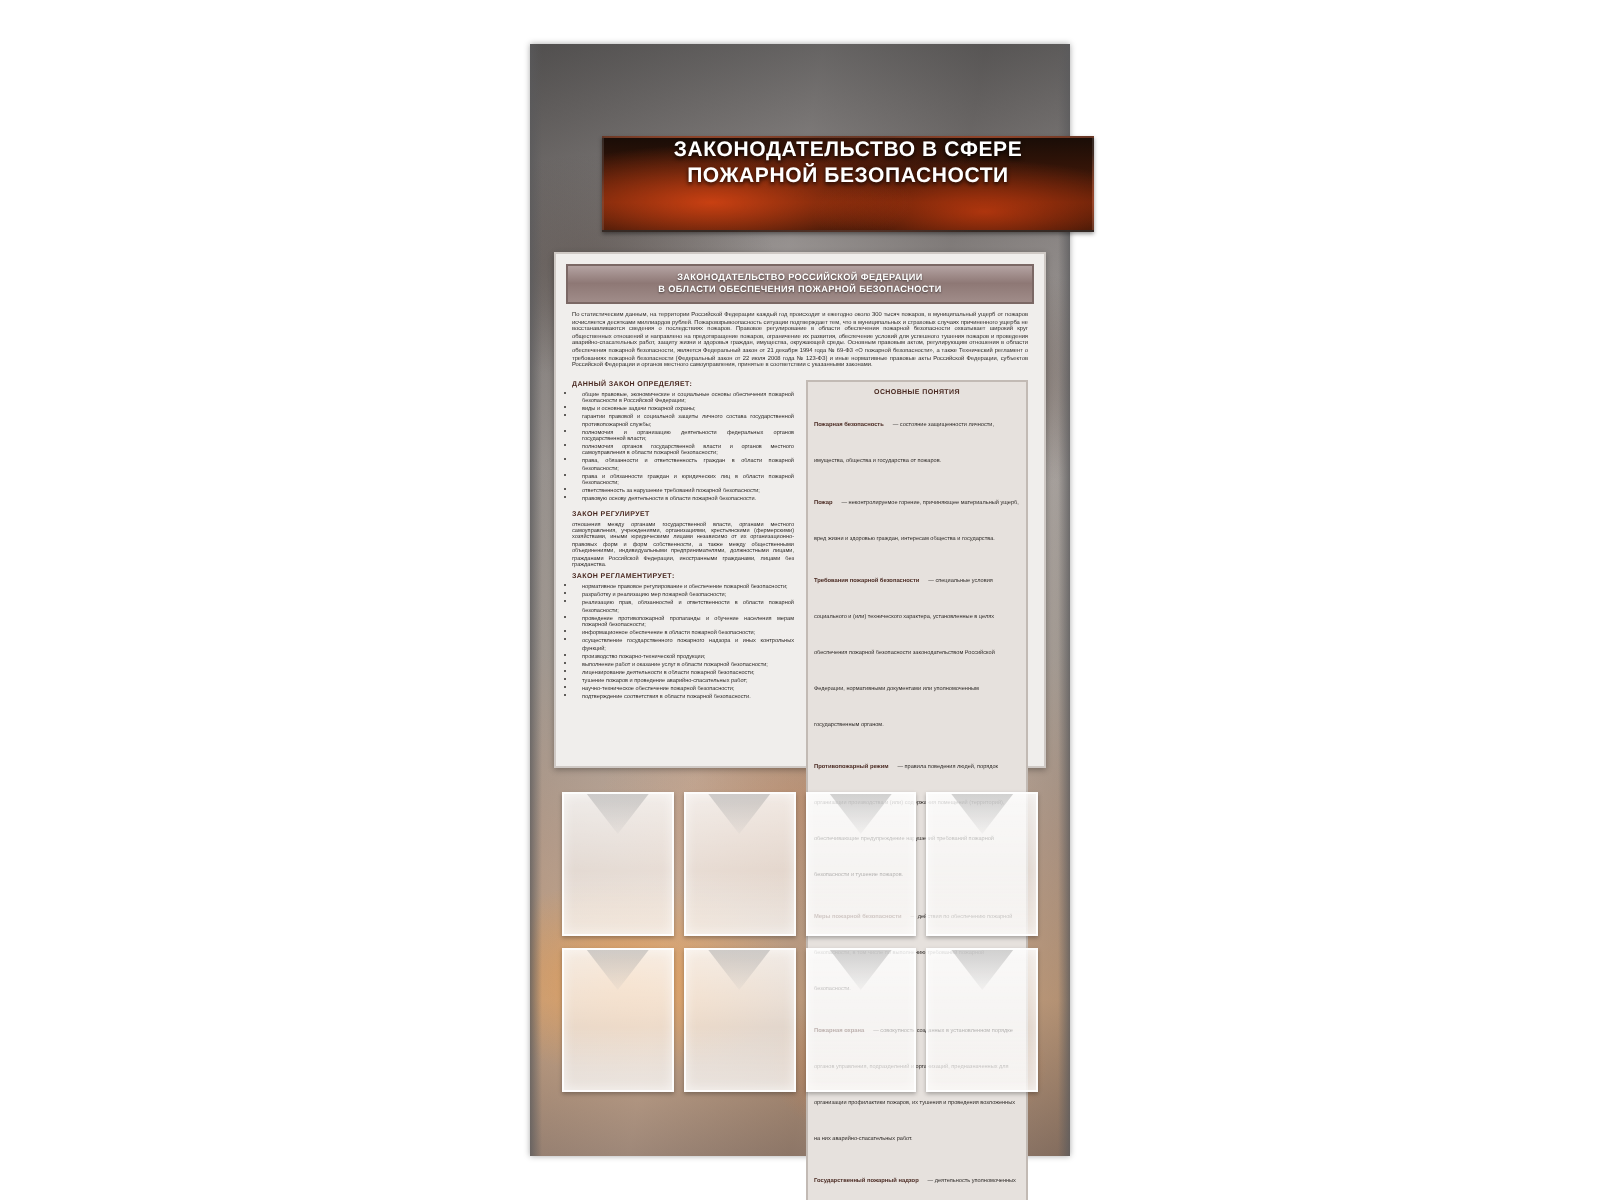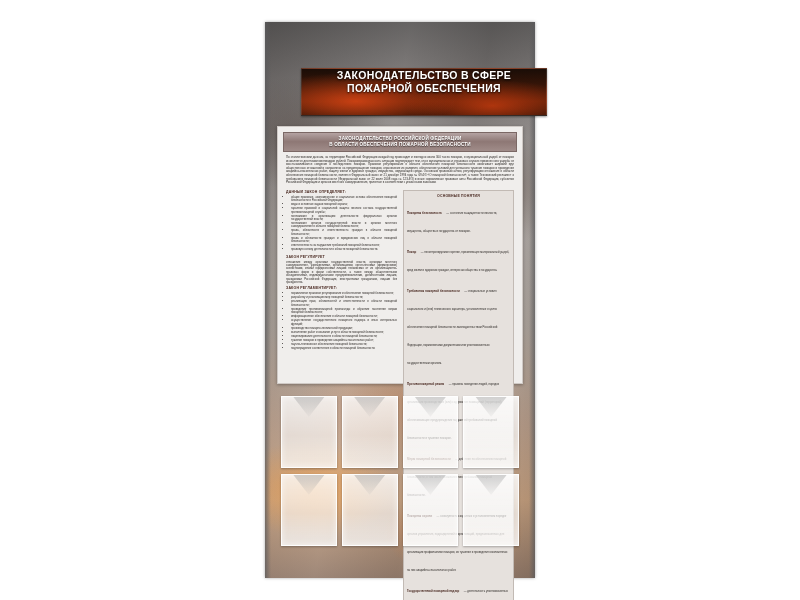--- a/index.html
+++ b/index.html
@@ -219,21 +219,21 @@
 </head>
 <body>
 
 <div id="stand">
   <div id="stand-edge-l"></div>
   <div id="stand-edge-r"></div>
 
   <div id="banner">
     <div id="banner-title">
       <div>ЗАКОНОДАТЕЛЬСТВО В СФЕРЕ</div>
-      <div>ПОЖАРНОЙ ОБЕСПЕЧЕНИЯ</div>
+      <div>ПОЖАРНОЙ БЕЗОПАСНОСТИ</div>
     </div>
   </div>
 
   <div id="doc-panel">
 
     <div id="doc-head">
       <div id="doc-head-title">
         <div>ЗАКОНОДАТЕЛЬСТВО РОССИЙСКОЙ ФЕДЕРАЦИИ</div>
         <div>В ОБЛАСТИ ОБЕСПЕЧЕНИЯ ПОЖАРНОЙ БЕЗОПАСНОСТИ</div>
       </div>

